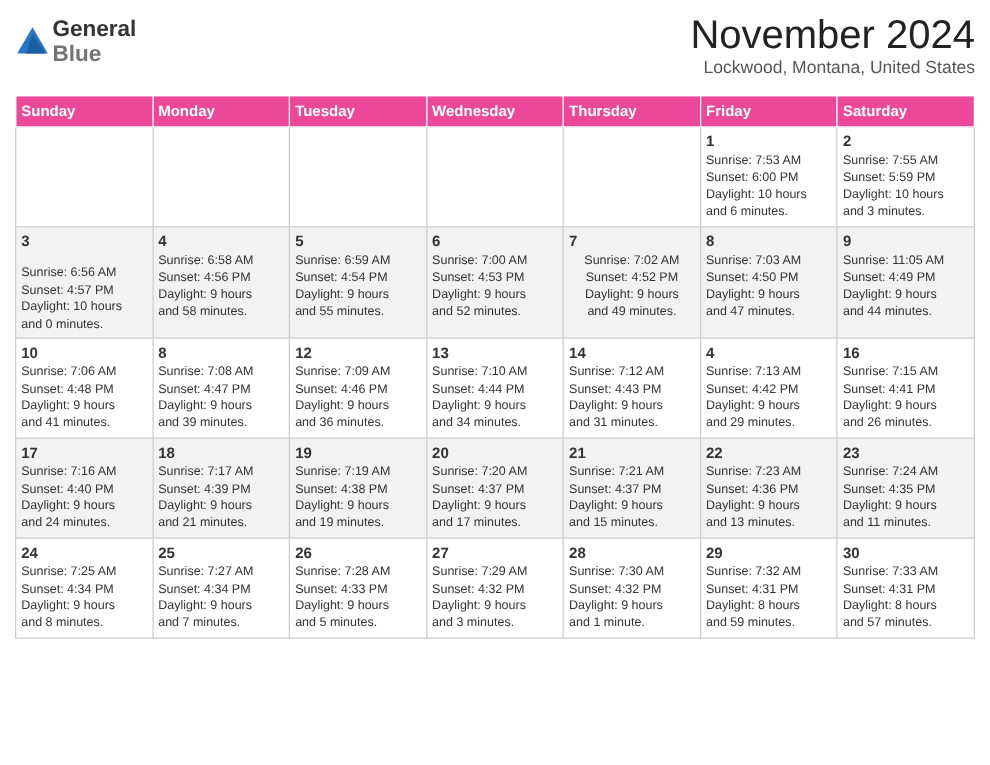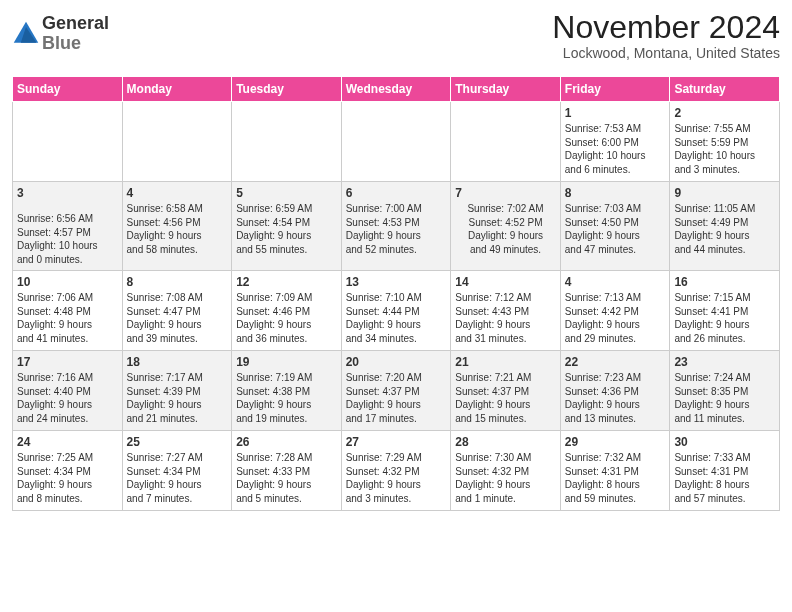--- a/index.html
+++ b/index.html
@@ -288,21 +288,21 @@
           <td>
             <span class="day-num">22</span>
             <div class="day-info" style="white-space: pre-line;">Sunrise: 7:23 AM
 Sunset: 4:36 PM
 Daylight: 9 hours
 and 13 minutes.</div>
           </td>
           <td>
             <span class="day-num">23</span>
             <div class="day-info" style="white-space: pre-line;">Sunrise: 7:24 AM
-Sunset: 8:35 PM
+Sunset: 4:35 PM
 Daylight: 9 hours
 and 11 minutes.</div>
           </td>
         </tr>
         <tr>
           <td>
             <span class="day-num">24</span>
             <div class="day-info" style="white-space: pre-line;">Sunrise: 7:25 AM
 Sunset: 4:34 PM
 Daylight: 9 hours

